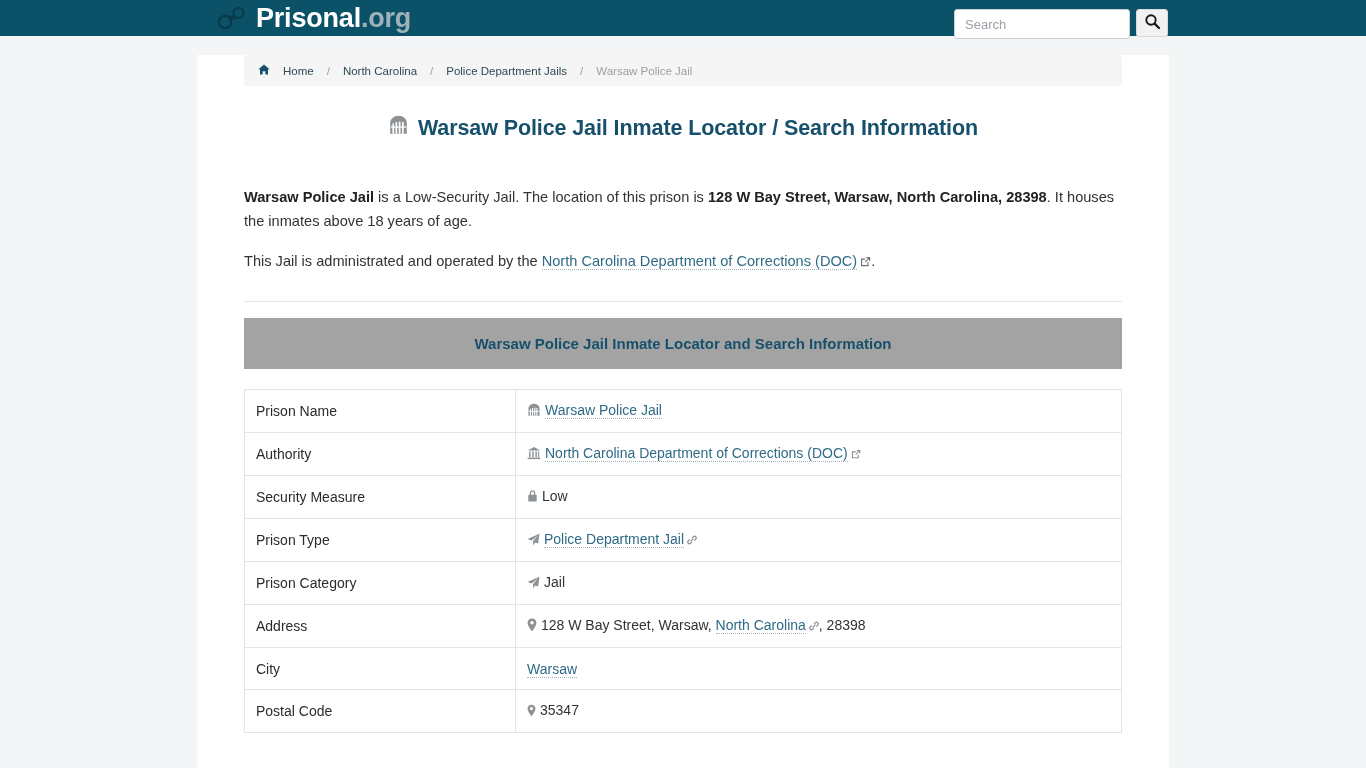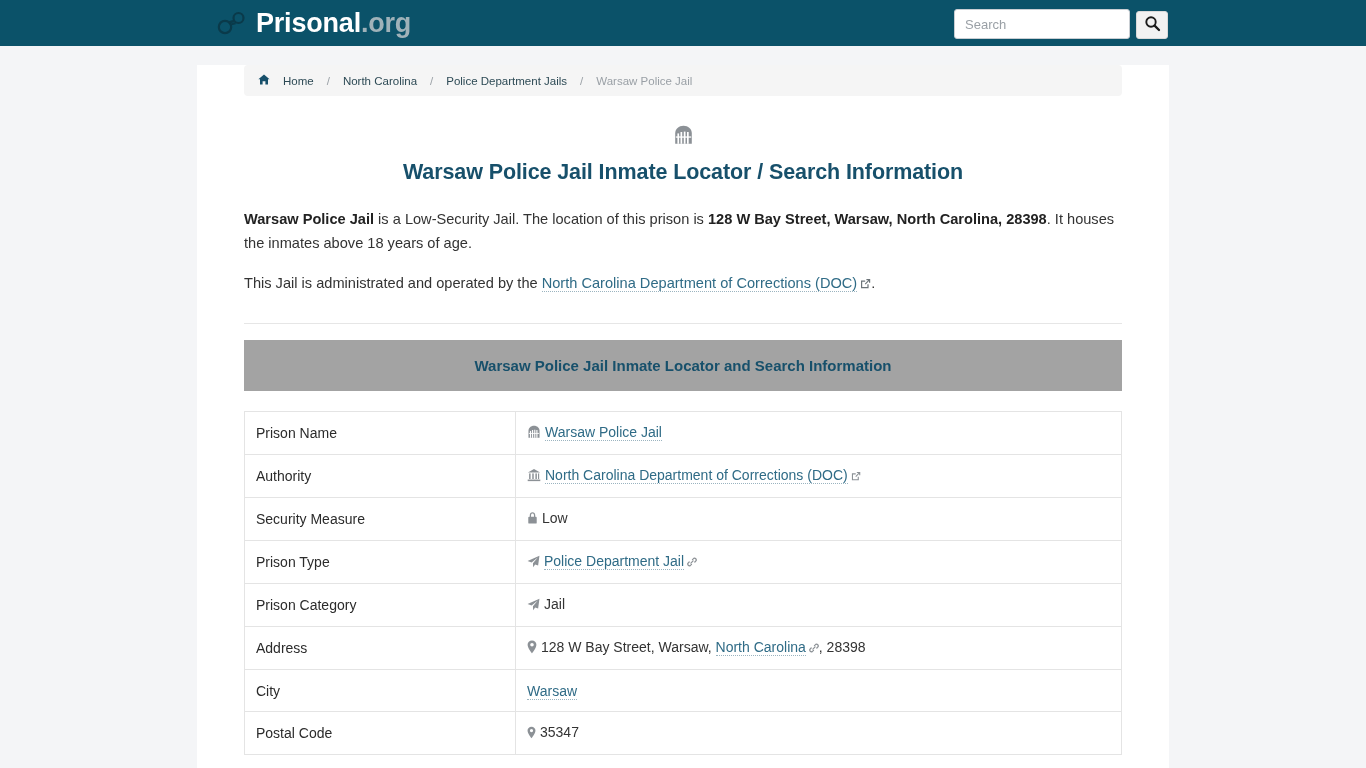--- a/index.html
+++ b/index.html
@@ -11,21 +11,21 @@
     height: 768px;
     overflow: hidden;
     background: #f4f5f7;
     font-family: "Liberation Sans", sans-serif;
     color: #2b2b2b;
     -webkit-font-smoothing: antialiased;
   }
 
   
   .topbar {
-    height: 46px;
+    height: 36px;
     background: #0b5269;
     display: flex;
     align-items: center;
     position: relative;
   }
   .brand {
     display: flex;
     align-items: center;
     margin-left: 216px;
     gap: 10px;
@@ -43,21 +43,21 @@
     color: #ffffff;
     line-height: 1;
   }
   .brand-text .tld { color: #9fb2b9; font-weight: bold; }
 
   .searchwrap {
     position: absolute;
     right: 198px;
     top: 9px;
     display: flex;
-    align-items: flex-end;
+    align-items: flex-start;
     gap: 6px;
   }
   .search-input {
     width: 176px;
     height: 30px;
     box-sizing: border-box;
     border: 1px solid #c9ced3;
     border-radius: 3px;
     background: #ffffff;
     padding: 0 10px;
@@ -116,31 +116,30 @@
     text-align: center;
     margin: 29px 0 0 0;
     font-size: 21.5px;
     font-weight: bold;
     color: #17506b;
     letter-spacing: -0.1px;
     display: flex;
     align-items: center;
     justify-content: center;
     gap: 9px;
-    flex-direction: column;
   }
 
   
   .para {
     font-size: 14.6px;
     line-height: 24px;
     color: #333333;
     margin: 0;
   }
-  .para.first { margin-top: 22px; }
+  .para.first { margin-top: 44px; }
   .para.second { margin-top: 13px; }
   .para.third { margin-top: 16px; }
   .para b { font-weight: bold; color: #222; }
 
   a.extlink {
     color: #2f6b86;
     text-decoration: none;
     border-bottom: 1px dotted #9bb4c0;
   }
   a.dotted {

